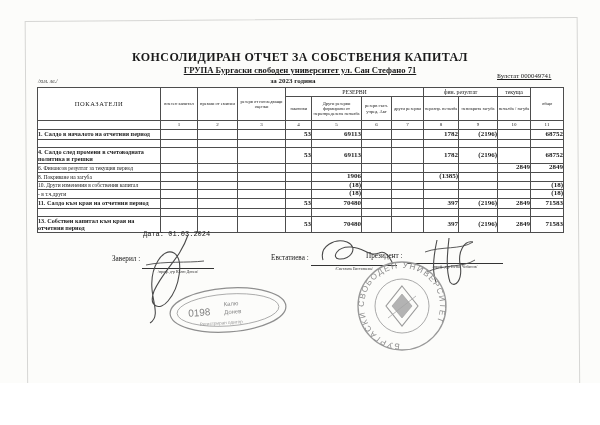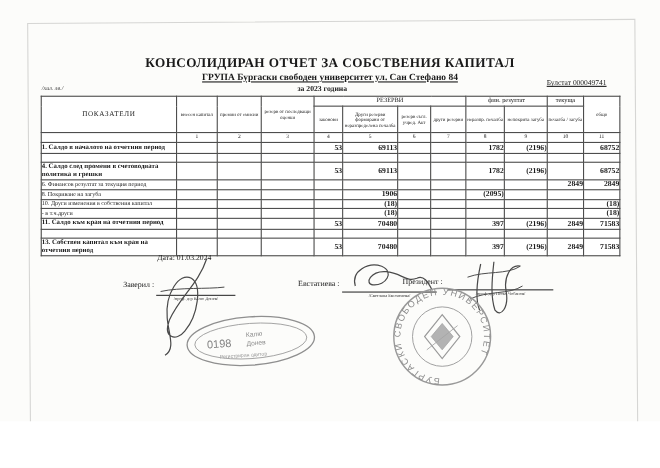--- a/index.html
+++ b/index.html
@@ -30,34 +30,34 @@
   .lab{text-align:left;padding:0 2px;}
   .bold,.bold2{font-weight:700;font-size:6.2px;}
   .small{font-weight:400;font-size:5.5px;color:#222;}
   .val{font-weight:700;font-size:7px;text-align:right;padding:0 2px 0 0;}
   tbody tr{height:10px;}
   tr.is-bold2{height:16px;}
   tr.is-empty{height:8px;}
   tr.is-small{height:8px;}
   tr.is-bold{height:10px;}
 
-  .date{position:absolute;left:143px;top:230px;font-size:7px;}
+  .date{position:absolute;left:143px;top:230px;font-size:7px;font-family:Liberation Mono, monospace;}
   .siglabel{position:absolute;font-size:7.2px;}
   .sigline{position:absolute;border-bottom:1px solid #333;height:1px;}
   .signame{position:absolute;font-size:4px;color:#333;text-align:center;white-space:nowrap;}
   svg.overlay{position:absolute;pointer-events:none;}
 </style>
 </head>
 <body>
 
 <div class="page">
   <div class="scan-edge"></div>
 
   <div class="title">КОНСОЛИДИРАН ОТЧЕТ ЗА СОБСТВЕНИЯ КАПИТАЛ</div>
-  <div class="subtitle">ГРУПА  Бургаски свободен университет ул. Сан Стефано 84</div>
+  <div class="subtitle">ГРУПА  Бургаски свободен университет ул. Сан Стефано 71</div>
   <div class="period">за  2023 година</div>
   <div class="bulstat">Булстат  000049741</div>
   <div class="note">/хил. лв./</div>
 
   <table class="equity">
     <colgroup>
       <col style="width:123px">
         <col style="width:37px">
         <col style="width:40px">
         <col style="width:48px">
@@ -164,21 +164,21 @@
         </tr>
         <tr class="is-small">
           <td class="lab small">8. Покриване на загуба</td>
           <td class="val"></td>
           <td class="val"></td>
           <td class="val"></td>
           <td class="val"></td>
           <td class="val">1906</td>
           <td class="val"></td>
           <td class="val"></td>
-          <td class="val">(2095)</td>
+          <td class="val">(1385)</td>
           <td class="val"></td>
           <td class="val"></td>
           <td class="val"></td>
         </tr>
         <tr class="is-small">
           <td class="lab small">10. Други изменения в собствения капитал</td>
           <td class="val"></td>
           <td class="val"></td>
           <td class="val"></td>
           <td class="val"></td>

